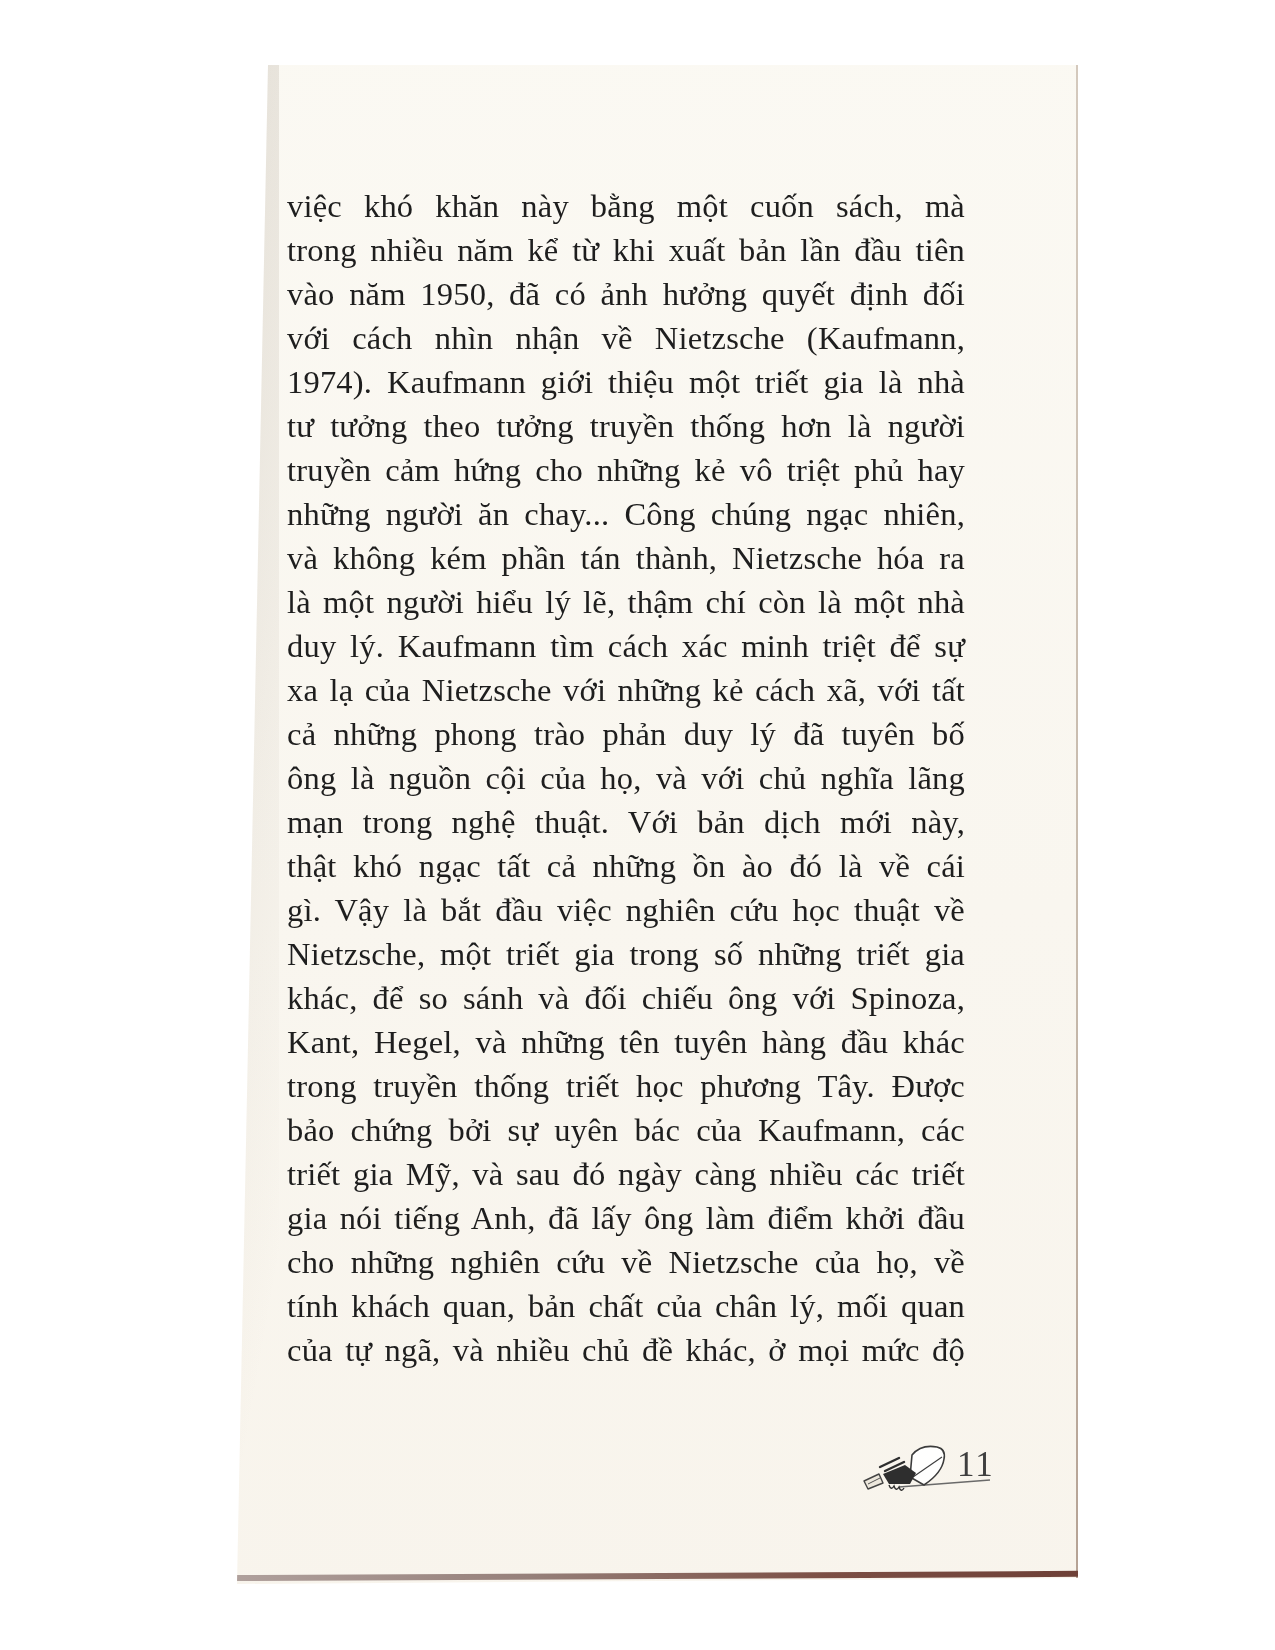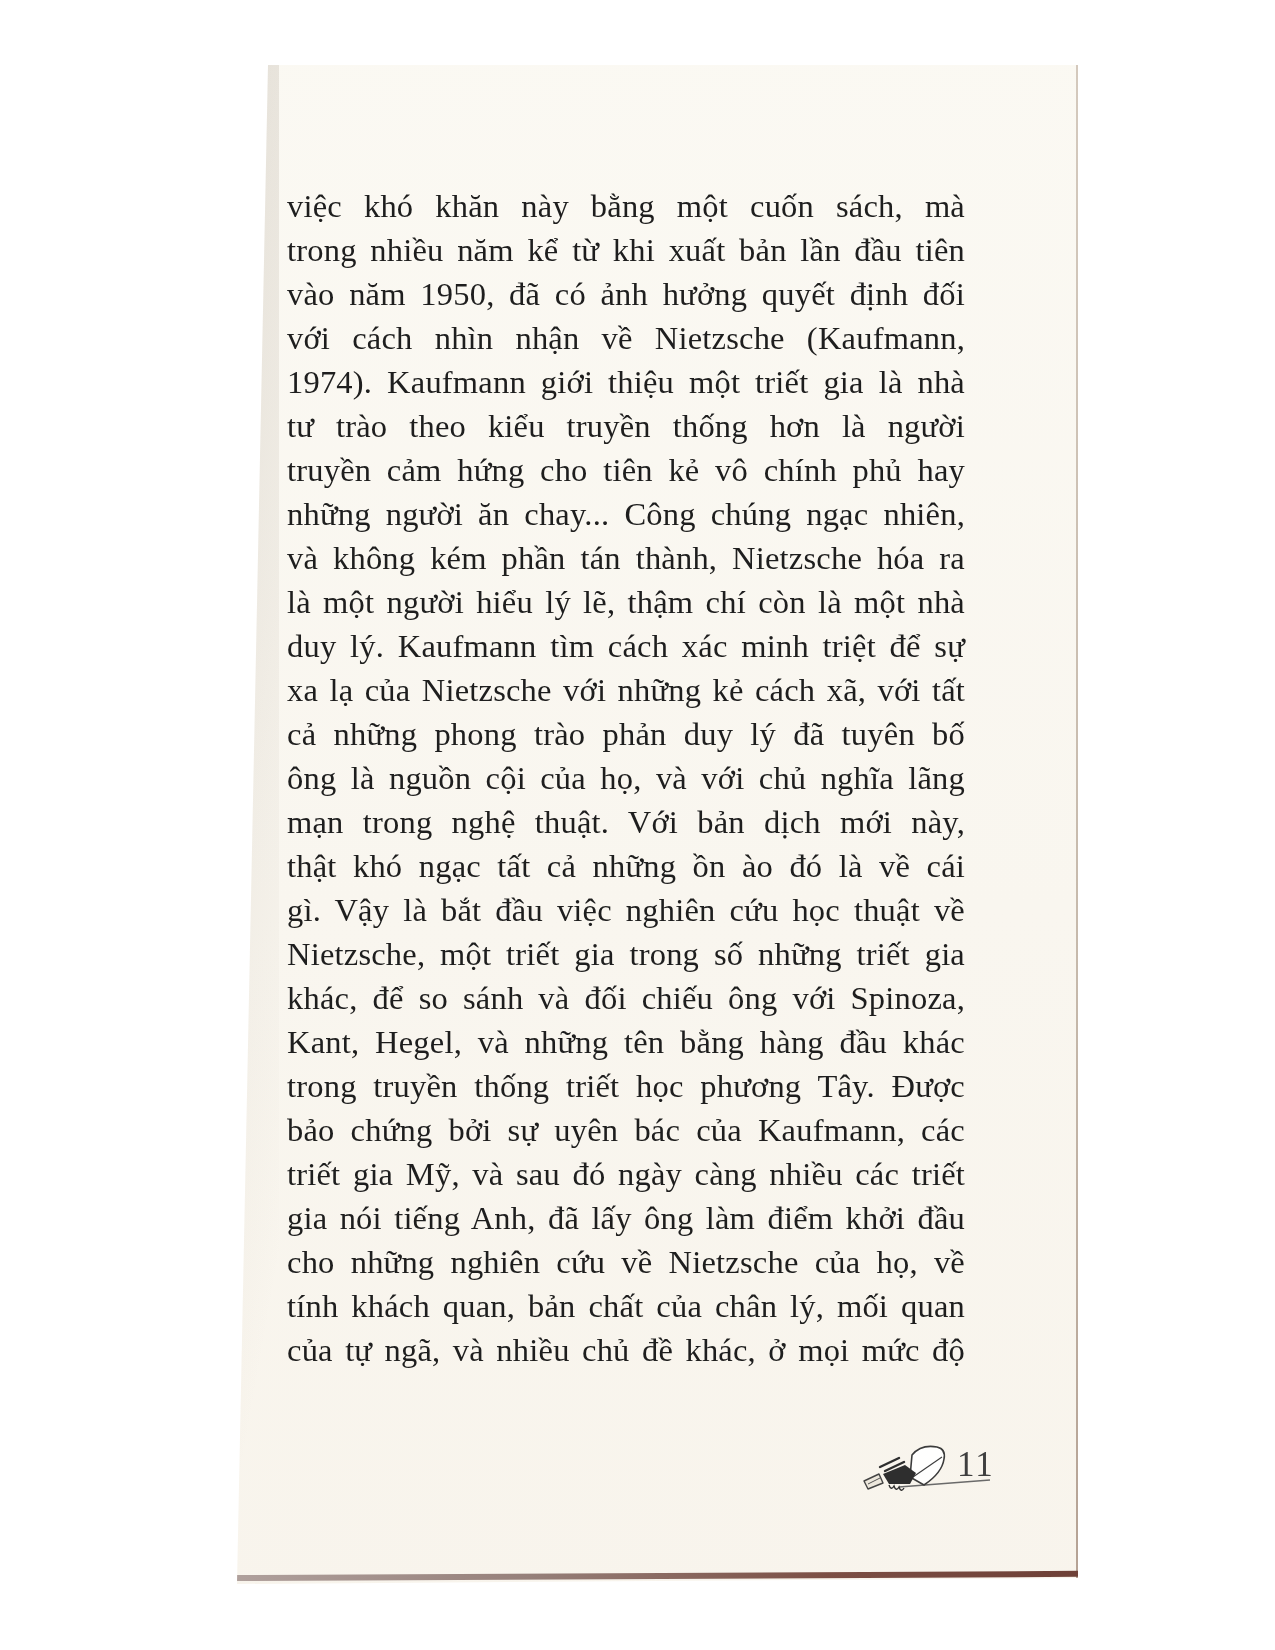--- a/index.html
+++ b/index.html
@@ -97,35 +97,35 @@
   <div class="left-edge-shadow"></div>
   <div class="right-edge-line"></div>
   <div class="bottom-edge-strip"></div>
 
   <div class="text-block">
       <div class="text-line">việc khó khăn này bằng một cuốn sách, mà</div>
       <div class="text-line">trong nhiều năm kể từ khi xuất bản lần đầu tiên</div>
       <div class="text-line">vào năm 1950, đã có ảnh hưởng quyết định đối</div>
       <div class="text-line">với cách nhìn nhận về Nietzsche (Kaufmann,</div>
       <div class="text-line">1974). Kaufmann giới thiệu một triết gia là nhà</div>
-      <div class="text-line">tư trào theo kiểu truyền thống hơn là người</div>
-      <div class="text-line">truyền cảm hứng cho tiên kẻ vô chính phủ hay</div>
+      <div class="text-line">tư tưởng theo tưởng truyền thống hơn là người</div>
+      <div class="text-line">truyền cảm hứng cho những kẻ vô triệt phủ hay</div>
       <div class="text-line">những người ăn chay... Công chúng ngạc nhiên,</div>
       <div class="text-line">và không kém phần tán thành, Nietzsche hóa ra</div>
       <div class="text-line">là một người hiểu lý lẽ, thậm chí còn là một nhà</div>
       <div class="text-line">duy lý. Kaufmann tìm cách xác minh triệt để sự</div>
       <div class="text-line">xa lạ của Nietzsche với những kẻ cách xã, với tất</div>
       <div class="text-line">cả những phong trào phản duy lý đã tuyên bố</div>
       <div class="text-line">ông là nguồn cội của họ, và với chủ nghĩa lãng</div>
       <div class="text-line">mạn trong nghệ thuật. Với bản dịch mới này,</div>
       <div class="text-line">thật khó ngạc tất cả những ồn ào đó là về cái</div>
       <div class="text-line">gì. Vậy là bắt đầu việc nghiên cứu học thuật về</div>
       <div class="text-line">Nietzsche, một triết gia trong số những triết gia</div>
       <div class="text-line">khác, để so sánh và đối chiếu ông với Spinoza,</div>
-      <div class="text-line">Kant, Hegel, và những tên bằng hàng đầu khác</div>
+      <div class="text-line">Kant, Hegel, và những tên tuyên hàng đầu khác</div>
       <div class="text-line">trong truyền thống triết học phương Tây. Được</div>
       <div class="text-line">bảo chứng bởi sự uyên bác của Kaufmann, các</div>
       <div class="text-line">triết gia Mỹ, và sau đó ngày càng nhiều các triết</div>
       <div class="text-line">gia nói tiếng Anh, đã lấy ông làm điểm khởi đầu</div>
       <div class="text-line">cho những nghiên cứu về Nietzsche của họ, về</div>
       <div class="text-line">tính khách quan, bản chất của chân lý, mối quan</div>
       <div class="text-line">của tự ngã, và nhiều chủ đề khác, ở mọi mức độ</div>
     </div>
 
   <div class="page-footer">

